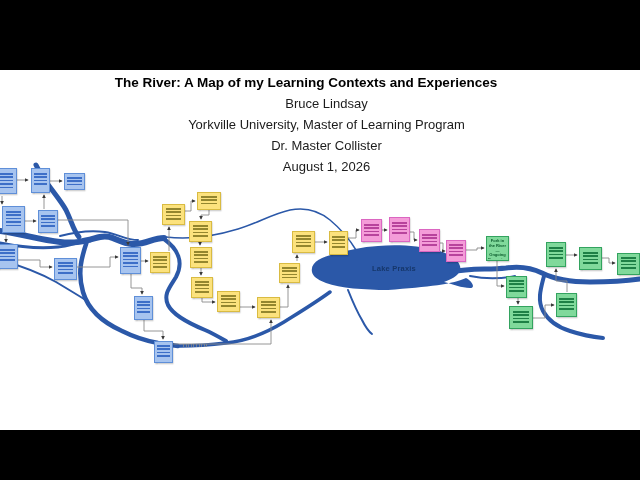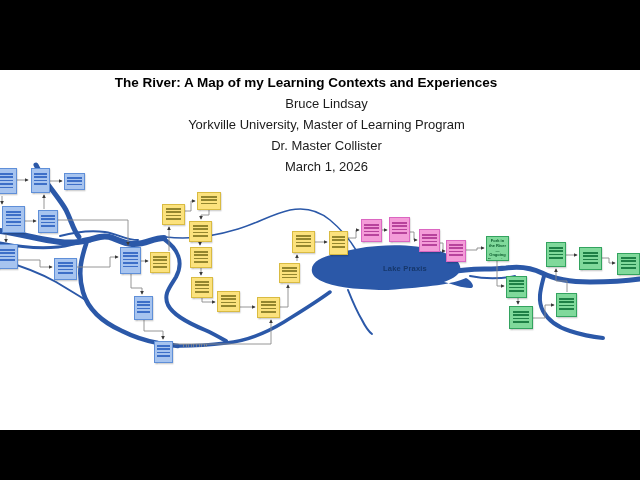--- a/index.html
+++ b/index.html
@@ -22,36 +22,36 @@
   .note{position:absolute;border:1px solid;box-shadow:0.5px 1px 1.5px rgba(0,0,0,.28);box-sizing:border-box;z-index:5;}
   .note.blue  {background:var(--note-blue);  border-color:var(--note-blue-border);  --lc:var(--note-blue-lines);}
   .note.yellow{background:var(--note-yellow);border-color:var(--note-yellow-border);--lc:var(--note-yellow-lines);}
   .note.pink  {background:var(--note-pink);  border-color:var(--note-pink-border);  --lc:var(--note-pink-lines);}
   .note.green {background:var(--note-green); border-color:var(--note-green-border); --lc:var(--note-green-lines);}
   .note-lines{position:absolute;left:13%;right:13%;top:17%;bottom:21%;
       background:repeating-linear-gradient(180deg,var(--lc) 0 1.6px,transparent 1.6px 3.4px);}
   .note-label{position:absolute;inset:1px;font-size:4px;line-height:1.2;font-weight:700;
       color:#0b5c2d;text-align:center;padding-top:1px;overflow:hidden;}
 
-  .lake-label{position:absolute;left:374px;top:264px;width:62px;text-align:center;
+  .lake-label{position:absolute;left:363px;top:264px;width:62px;text-align:center;
       font-size:7.5px;font-weight:700;color:#16376b;z-index:6;letter-spacing:.2px;}
   .micro-caption{position:absolute;left:183px;top:344px;width:26px;height:3px;opacity:.75;
       background:repeating-linear-gradient(90deg,#8a8a8a 0 1px,transparent 1px 2.6px);z-index:4;}
 </style>
 </head>
 <body>
 
 <div class="frame" style="--river: #2b58a8; --connector: #8a8a8a; --note-blue: #a7c4ef; --note-blue-border: #5f8fd8; --note-blue-lines: #3d6fc8; --note-yellow: #fce27d; --note-yellow-border: #d9bb42; --note-yellow-lines: #94862e; --note-pink: #f49cd8; --note-pink-border: #db66c1; --note-pink-lines: #b8439c; --note-green: #80d99b; --note-green-border: #33a35f; --note-green-lines: #1e8046;">
 
   <div class="titleblock">
     <div class="t-main">The River: A Map of my Learning Contexts and Experiences</div>
     <div class="t-line">Bruce Lindsay</div>
     <div class="t-line">Yorkville University, Master of Learning Program</div>
     <div class="t-line">Dr. Master Collister</div>
-    <div class="t-line">March 1, 2026</div>
+    <div class="t-line">August 1, 2026</div>
   </div>
 
   <div id="board">
     <svg id="river" width="640" height="480" viewBox="0 0 640 480">
 
       <path d="M36,165 C44,182 58,196 66,210 C72,222 73,230 79,237" stroke-width="5"></path>
 
       <path d="M0,231 C22,234 40,240 60,242 C78,244 88,240 100,237 C112,234 118,243 132,244 C146,245 152,238 164,238" stroke-width="6"></path>
       <path d="M0,243 C20,247 40,249 58,247 C70,246 80,241 90,241" stroke-width="3"></path>
       <path d="M60,236 C75,232 90,230 105,232 C118,234 126,240 138,240" stroke-width="2"></path>

